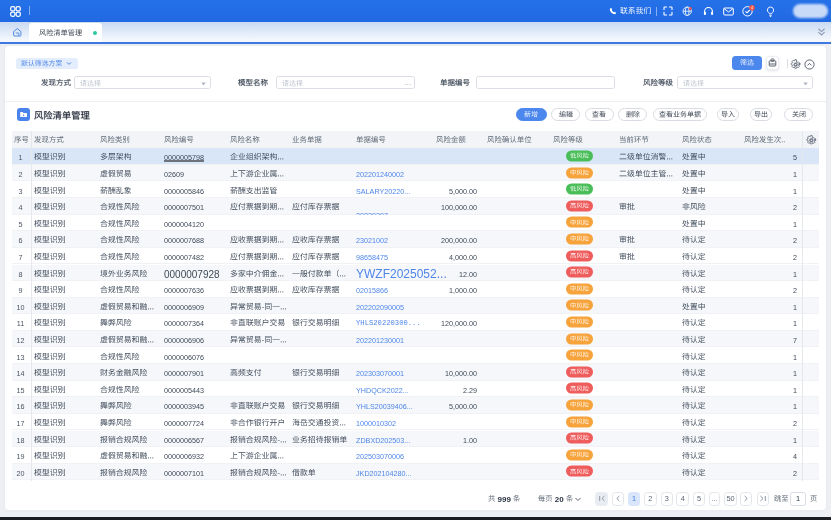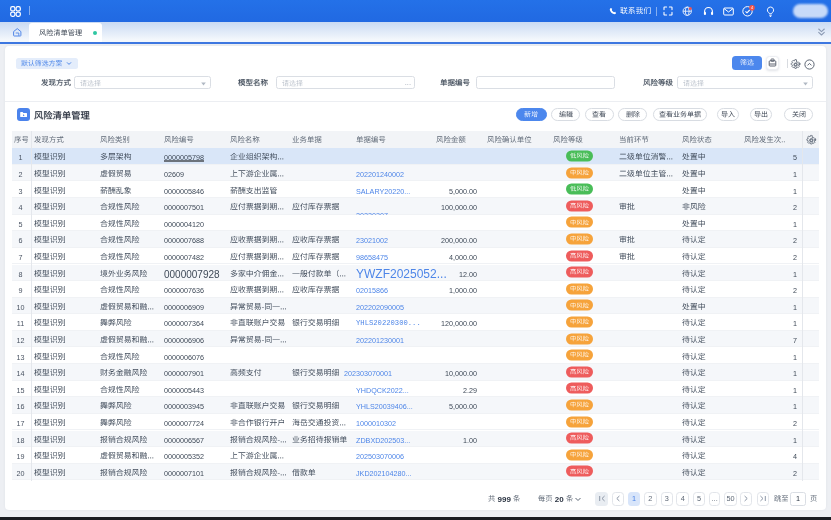--- a/index.html
+++ b/index.html
@@ -1483,21 +1483,21 @@
       <div class="cc" style="left:280.0px;">
         <svg class="t" style="color:#414c5b;" width="47.4" height="8.37" viewBox="0 -830 6000 1060">
           <use href="#g94f6" x="0"></use>
           <use href="#g884c" x="1000"></use>
           <use href="#g4ea4" x="2000"></use>
           <use href="#g6613" x="3000"></use>
           <use href="#g660e" x="4000"></use>
           <use href="#g7ec6" x="5000"></use>
         </svg>
       </div>
-      <div class="cc" style="left:332px;text-align:right;">
+      <div class="cc" style="left:344.0px;text-align:right;">
         <span class="lt" style="font-size:7.2px;color:#4e86e8;">202303070001</span>
       </div>
       <div class="cc r" style="right:342.0px;">
         <span class="lt" style="font-size:7.2px;color:#3f4a58;">10,000.00</span>
       </div>
       <div class="badge" style="left:554.0px;background:#ee5c5c;">
         <svg class="t" style="color:#ffffff;" width="18.9" height="6.68" viewBox="0 -830 3000 1060">
           <use href="#g9ad8" x="0"></use>
           <use href="#g98ce" x="1000"></use>
           <use href="#g9669" x="2000"></use>
@@ -1791,21 +1791,21 @@
           <use href="#g8d38" x="2000"></use>
           <use href="#g6613" x="3000"></use>
           <use href="#g548c" x="4000"></use>
           <use href="#g878d" x="5000"></use>
           <use href="#g2e" x="6000"></use>
           <use href="#g2e" x="6278"></use>
           <use href="#g2e" x="6556"></use>
         </svg>
       </div>
       <div class="cc" style="left:152.0px;">
-        <span class="lt" style="font-size:7.2px;color:#3f4a58;">0000005352</span>
+        <span class="lt" style="font-size:7.2px;color:#3f4a58;">0000006932</span>
       </div>
       <div class="cc" style="left:218.0px;">
         <svg class="t" style="color:#414c5b;" width="54.0" height="8.37" viewBox="0 -830 6834 1060">
           <use href="#g4e0a" x="0"></use>
           <use href="#g4e0b" x="1000"></use>
           <use href="#g6e38" x="2000"></use>
           <use href="#g4f01" x="3000"></use>
           <use href="#g4e1a" x="4000"></use>
           <use href="#g5c5e" x="5000"></use>
           <use href="#g2e" x="6000"></use>

